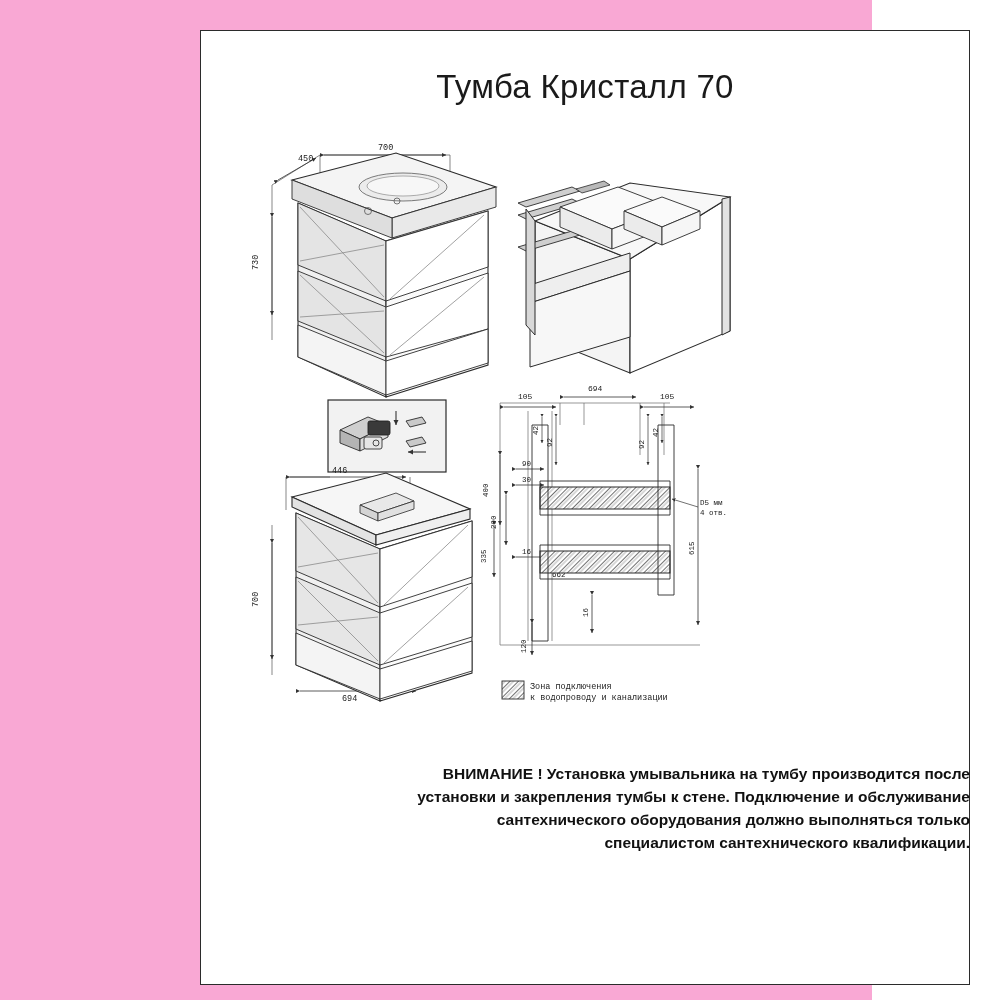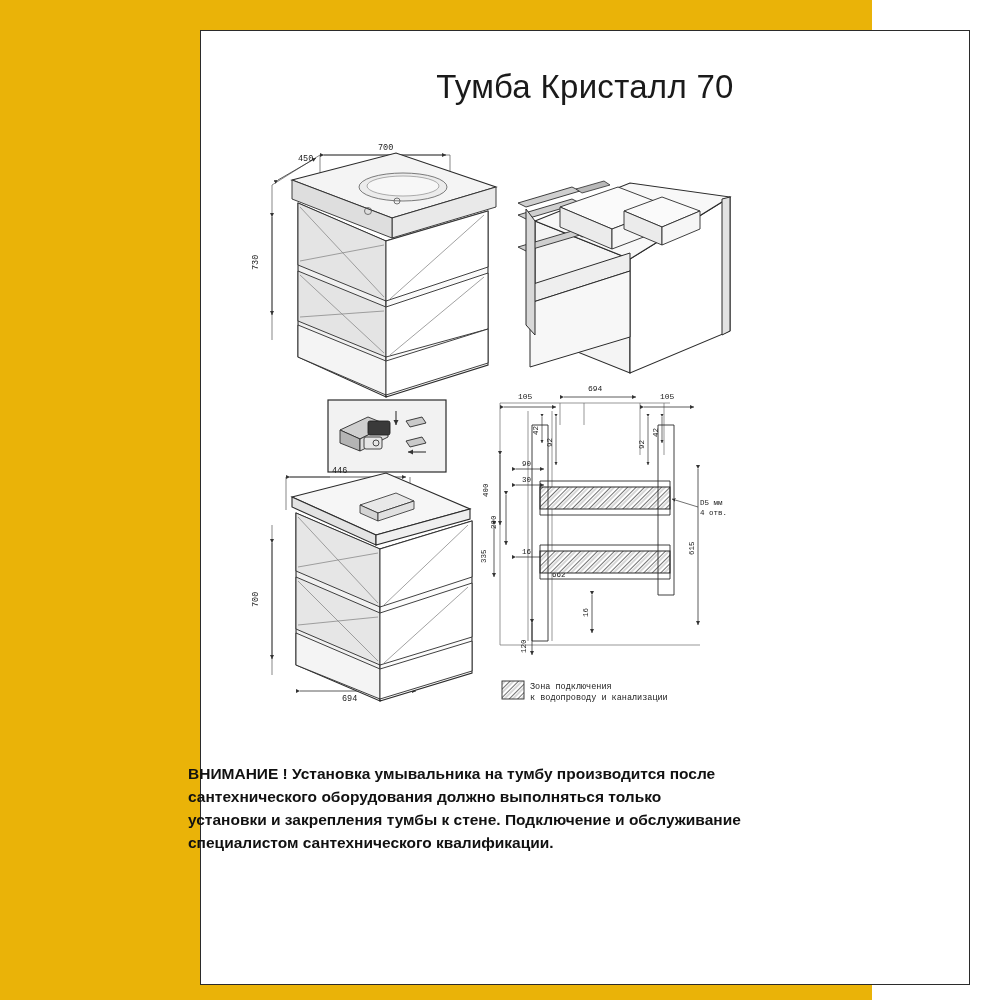--- a/index.html
+++ b/index.html
@@ -11,21 +11,21 @@
     width: 1000px;
     height: 1000px;
     font-family: "Liberation Sans", sans-serif;
     color: #1a1a1a;
     overflow: hidden;
   }
   .page {
     position: relative;
     width: 872px;
     height: 1000px;
-    background: #eab308;
+    background: #f9a8d4;
   }
   .sheet-border {
     position: absolute;
     left: 200px;
     top: 30px;
     width: 770px;
     height: 955px;
     border: 1.5px solid #2b2b2b;
     box-sizing: border-box;
     background: #ffffff;
@@ -43,24 +43,24 @@
   }
   .drawing-area {
     position: absolute;
     left: 200px;
     top: 125px;
     width: 770px;
     height: 620px;
   }
   .notice {
     position: absolute;
-    left: 188px;
+    left: 210px;
     top: 762px;
     width: 760px;
-    text-align: left;
+    text-align: right;
     font-size: 15.5px;
     font-weight: bold;
     line-height: 23px;
     color: #111111;
   }
   .notice span { display: block; }
   svg { display: block; }
   .legend-label {
     font-family: "Liberation Mono", monospace;
   }
@@ -353,18 +353,18 @@
 
         <rect x="302" y="556" width="22" height="18" fill="url(#hatch)" stroke="#2b2b2b" stroke-width="0.9"></rect>
         <text x="330" y="564" font-size="8.5" fill="#222" class="legend-label">Зона подключения</text>
         <text x="330" y="575" font-size="8.5" fill="#222" class="legend-label">к водопроводу и канализации</text>
       </g>
     </svg>
   </div>
 
   <div class="notice">
     <span>ВНИМАНИЕ ! Установка умывальника на тумбу производится после</span>
+    <span>установки и закрепления тумбы к стене. Подключение и обслуживание</span>
     <span>сантехнического оборудования должно выполняться только</span>
-    <span>установки и закрепления тумбы к стене. Подключение и обслуживание</span>
     <span>специалистом сантехнического квалификации.</span>
   </div>
 
 </div>
 
 </body></html>

